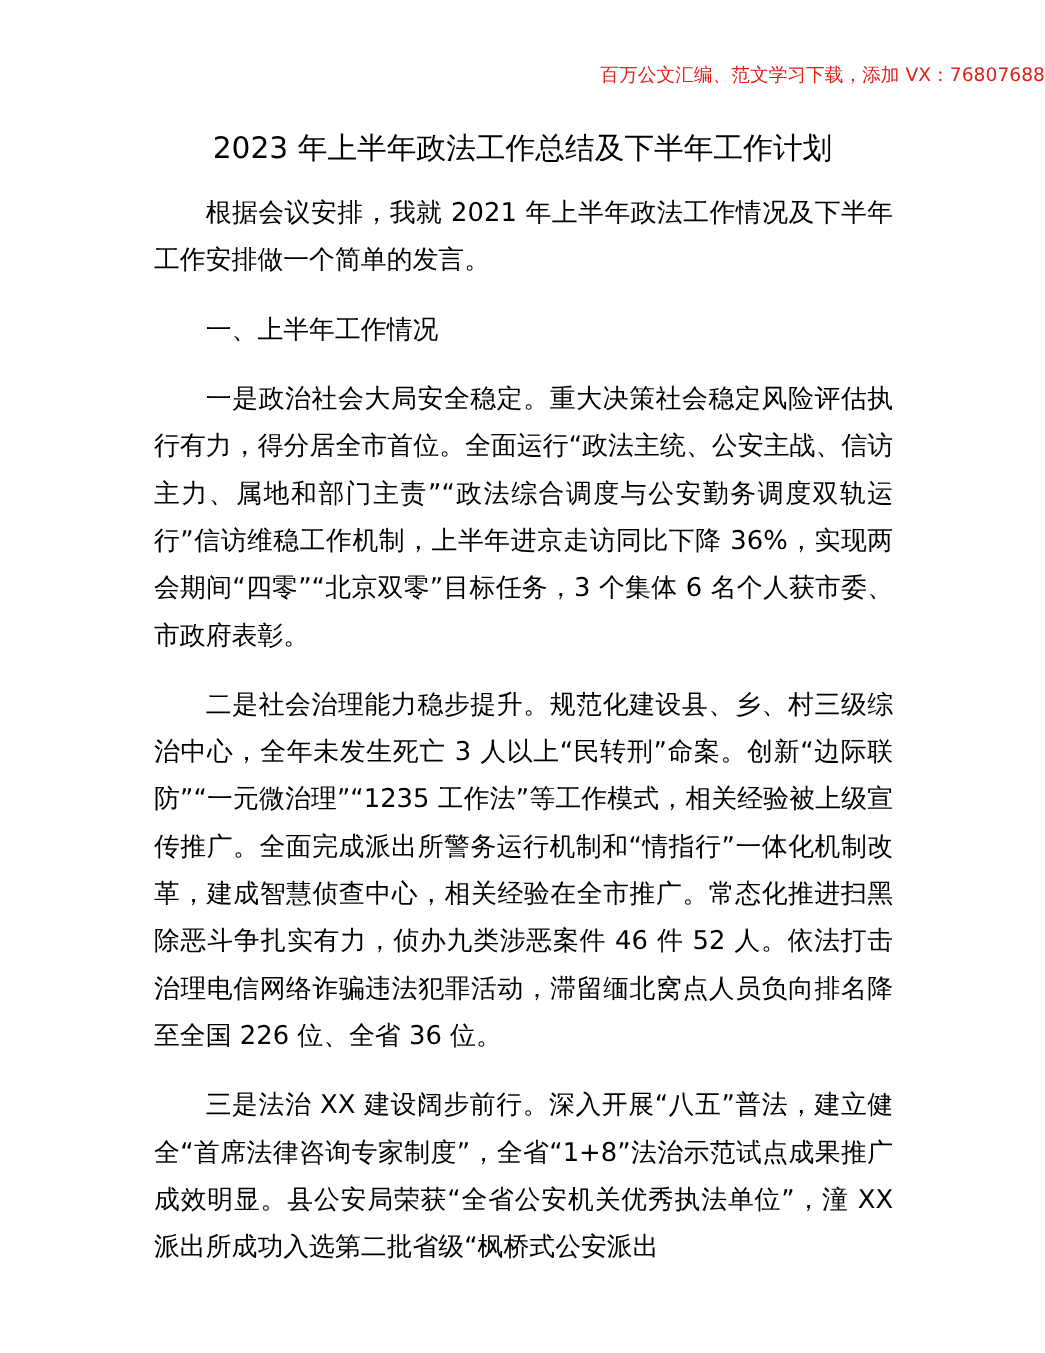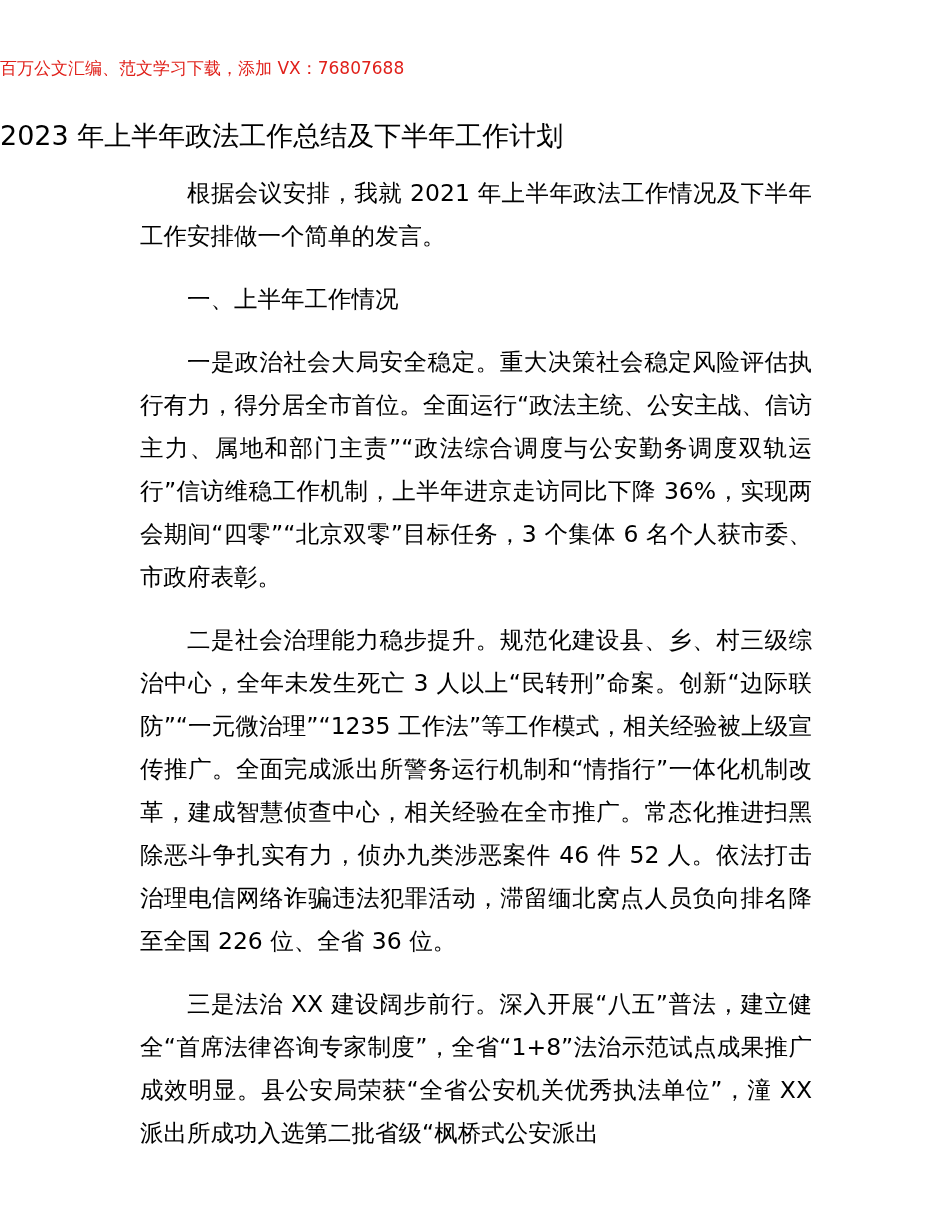--- a/index.html
+++ b/index.html
@@ -1,20 +1,20 @@
 <!DOCTYPE html>
 <html><head>
 <meta charset="utf-8">
 <style>
   html, body { margin: 0; padding: 0; background: #ffffff; }
   body { width: 950px; height: 1230px; position: relative; overflow: hidden;
          font-family: "DejaVu Sans", "Liberation Sans", sans-serif; color: #000; }
-  .watermark { position: absolute; top: 57px; left: 0; width: 950px; text-align: left;
+  .watermark { position: absolute; top: 57px; left: 0; width: 950px; text-align: right;
                font-size: 17px; color: #e0201a; letter-spacing: 0px; }
-  .title { position: absolute; top: 116px; left: 0; width: 950px; 
+  .title { position: absolute; top: 116px; left: 0; width: 950px; text-align: center;
            font-size: 27px; line-height: 40px; }
   .body { position: absolute; left: 140px; top: 172px; width: 672px; }
   .para { font-size: 23.5px; line-height: 43px; text-indent: 2em; margin: 0 0 20px 0;
           text-align: justify; text-justify: inter-character; word-break: break-all; }
   .heading { font-size: 23.5px; line-height: 43px; text-indent: 2em; margin: 0 0 20px 0; }
 </style>
 </head>
 <body>
 
 <div class="watermark">百万公文汇编、范文学习下载，添加 VX：76807688</div>

